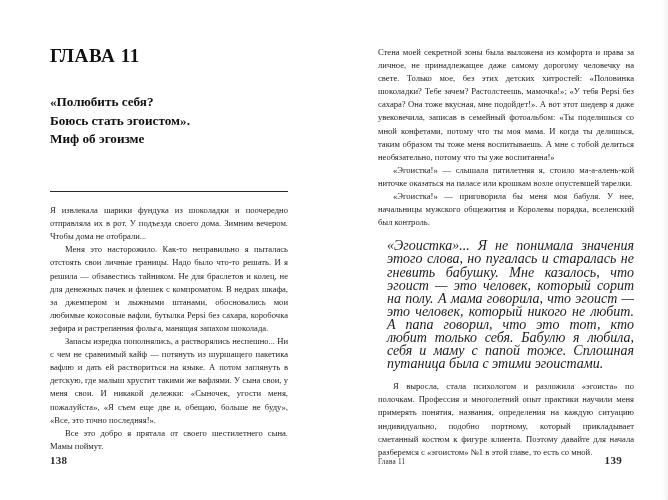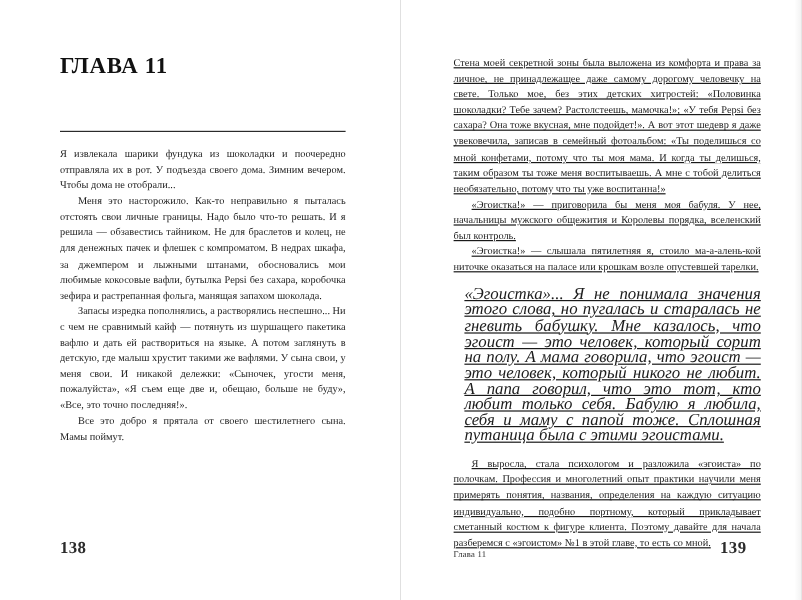--- a/index.html
+++ b/index.html
@@ -13,21 +13,21 @@
     height: 500px;
     overflow: hidden;
     font-family: "Liberation Serif", "DejaVu Serif", serif;
     color: #1a1a1a;
   }
 
   .spread {
     position: relative;
     width: 668px;
     height: 500px;
-    background: #404040;
+    background: #6d28d9;
     display: flex;
   }
 
   
   .spread::before,
   .spread::after {
     content: "";
     position: absolute;
     top: 0;
     bottom: 0;
@@ -49,21 +49,20 @@
     box-sizing: border-box;
     background: #ffffff;
   }
   .page-left {
     width: 334px;
     padding: 46px 46px 0 50px;
   }
   .page-right {
     width: 334px;
     padding: 46px 34px 0 44px;
-    text-decoration: underline;
   }
 
   
   .gutter {
     position: absolute;
     top: 0;
     bottom: 0;
     width: 0;
     border-left: 1px solid #d8d8d8;
     pointer-events: none;
@@ -142,61 +141,66 @@
   .footer-left {
     padding: 0 46px 0 50px;
     justify-content: flex-start;
   }
   .footer-right {
     padding: 0 46px 0 44px;
     justify-content: space-between;
   }
   .folio {
     font-weight: bold;
-    font-size: 14px;
+    font-size: 11px;
     letter-spacing: 0.3px;
   }
   .running-head {
     font-size: 7.2px;
     letter-spacing: 0.2px;
   }
 </style>
 </head>
 <body>
 
 <div class="spread">
 
   <div class="gutter gutter-a"></div>
   <div class="gutter gutter-b"></div>
 
   <div class="page page-left">
 
     <h1 class="chapter-label">ГЛАВА 11</h1>
 
+    <h2 class="chapter-title">
+      <span class="tline">«Полюбить себя?</span>
+      <span class="tline">Боюсь стать эгоистом».</span>
+      <span class="tline">Миф об эгоизме</span>
+    </h2>
 
     <div class="rule"></div>
 
     <div class="body-text">
       <p class="noindent">Я извлекала шарики фундука из шоколадки и поочередно отправляла их в рот. У подъезда своего дома. Зимним вечером. Чтобы дома не отобрали...</p>
       <p>Меня это насторожило. Как-то неправильно я пыталась отстоять свои личные границы. Надо было что-то решать. И я решила — обзавестись тайником. Не для браслетов и колец, не для денежных пачек и флешек с компроматом. В недрах шкафа, за джемпером и лыжными штанами, обосновались мои любимые кокосовые вафли, бутылка Pepsi без сахара, коробочка зефира и растрепанная фольга, манящая запахом шоколада.</p>
       <p>Запасы изредка пополнялись, а растворялись неспешно... Ни с чем не сравнимый кайф — потянуть из шуршащего пакетика вафлю и дать ей раствориться на языке. А потом заглянуть в детскую, где малыш хрустит такими же вафлями. У сына свои, у меня свои. И никакой дележки: «Сыночек, угости меня, пожалуйста», «Я съем еще две и, обещаю, больше не буду», «Все, это точно последняя!».</p>
       <p>Все это добро я прятала от своего шестилетнего сына. Мамы поймут.</p>
     </div>
 
     <div class="footer footer-left">
       <span class="folio">138</span>
     </div>
   </div>
 
   <div class="page page-right">
 
     <div class="body-text">
       <p class="noindent">Стена моей секретной зоны была выложена из комфорта и права за личное, не принадлежащее даже самому дорогому человечку на свете. Только мое, без этих детских хитростей: «Половинка шоколадки? Тебе зачем? Растолстеешь, мамочка!»; «У тебя Pepsi без сахара? Она тоже вкусная, мне подойдет!». А вот этот шедевр я даже увековечила, записав в семейный фотоальбом: «Ты поделишься со мной конфетами, потому что ты моя мама. И когда ты делишься, таким образом ты тоже меня воспитываешь. А мне с тобой делиться необязательно, потому что ты уже воспитанна!»</p>
+      <p>«Эгоистка!» — слышала пятилетняя я, стоило ма-а-алень-кой ниточке оказаться на паласе или крошкам возле опустевшей тарелки.</p>
       <p>«Эгоистка!» — приговорила бы меня моя бабуля. У нее, начальницы мужского общежития и Королевы порядка, вселенский был контроль.</p>
-      <p>«Эгоистка!» — слышала пятилетняя я, стоило ма-а-алень-кой ниточке оказаться на паласе или крошкам возле опустевшей тарелки.</p>
 
       <blockquote class="quote">
         <p>«Эгоистка»... Я не понимала значения этого слова, но пугалась и старалась не гневить бабушку. Мне казалось, что эгоист — это человек, который сорит на полу. А мама говорила, что эгоист — это человек, который никого не любит. А папа говорил, что это тот, кто любит только себя. Бабулю я любила, себя и маму с папой тоже. Сплошная путаница была с этими эгоистами.</p>
       </blockquote>
 
       <p>Я выросла, стала психологом и разложила «эгоиста» по полочкам. Профессия и многолетний опыт практики научили меня примерять понятия, названия, определения на каждую ситуацию индивидуально, подобно портному, который прикладывает сметанный костюм к фигуре клиента. Поэтому давайте для начала разберемся с «эгоистом» №1 в этой главе, то есть со мной.</p>
     </div>
 
     <div class="footer footer-right">
       <span class="running-head">Глава 11</span>

